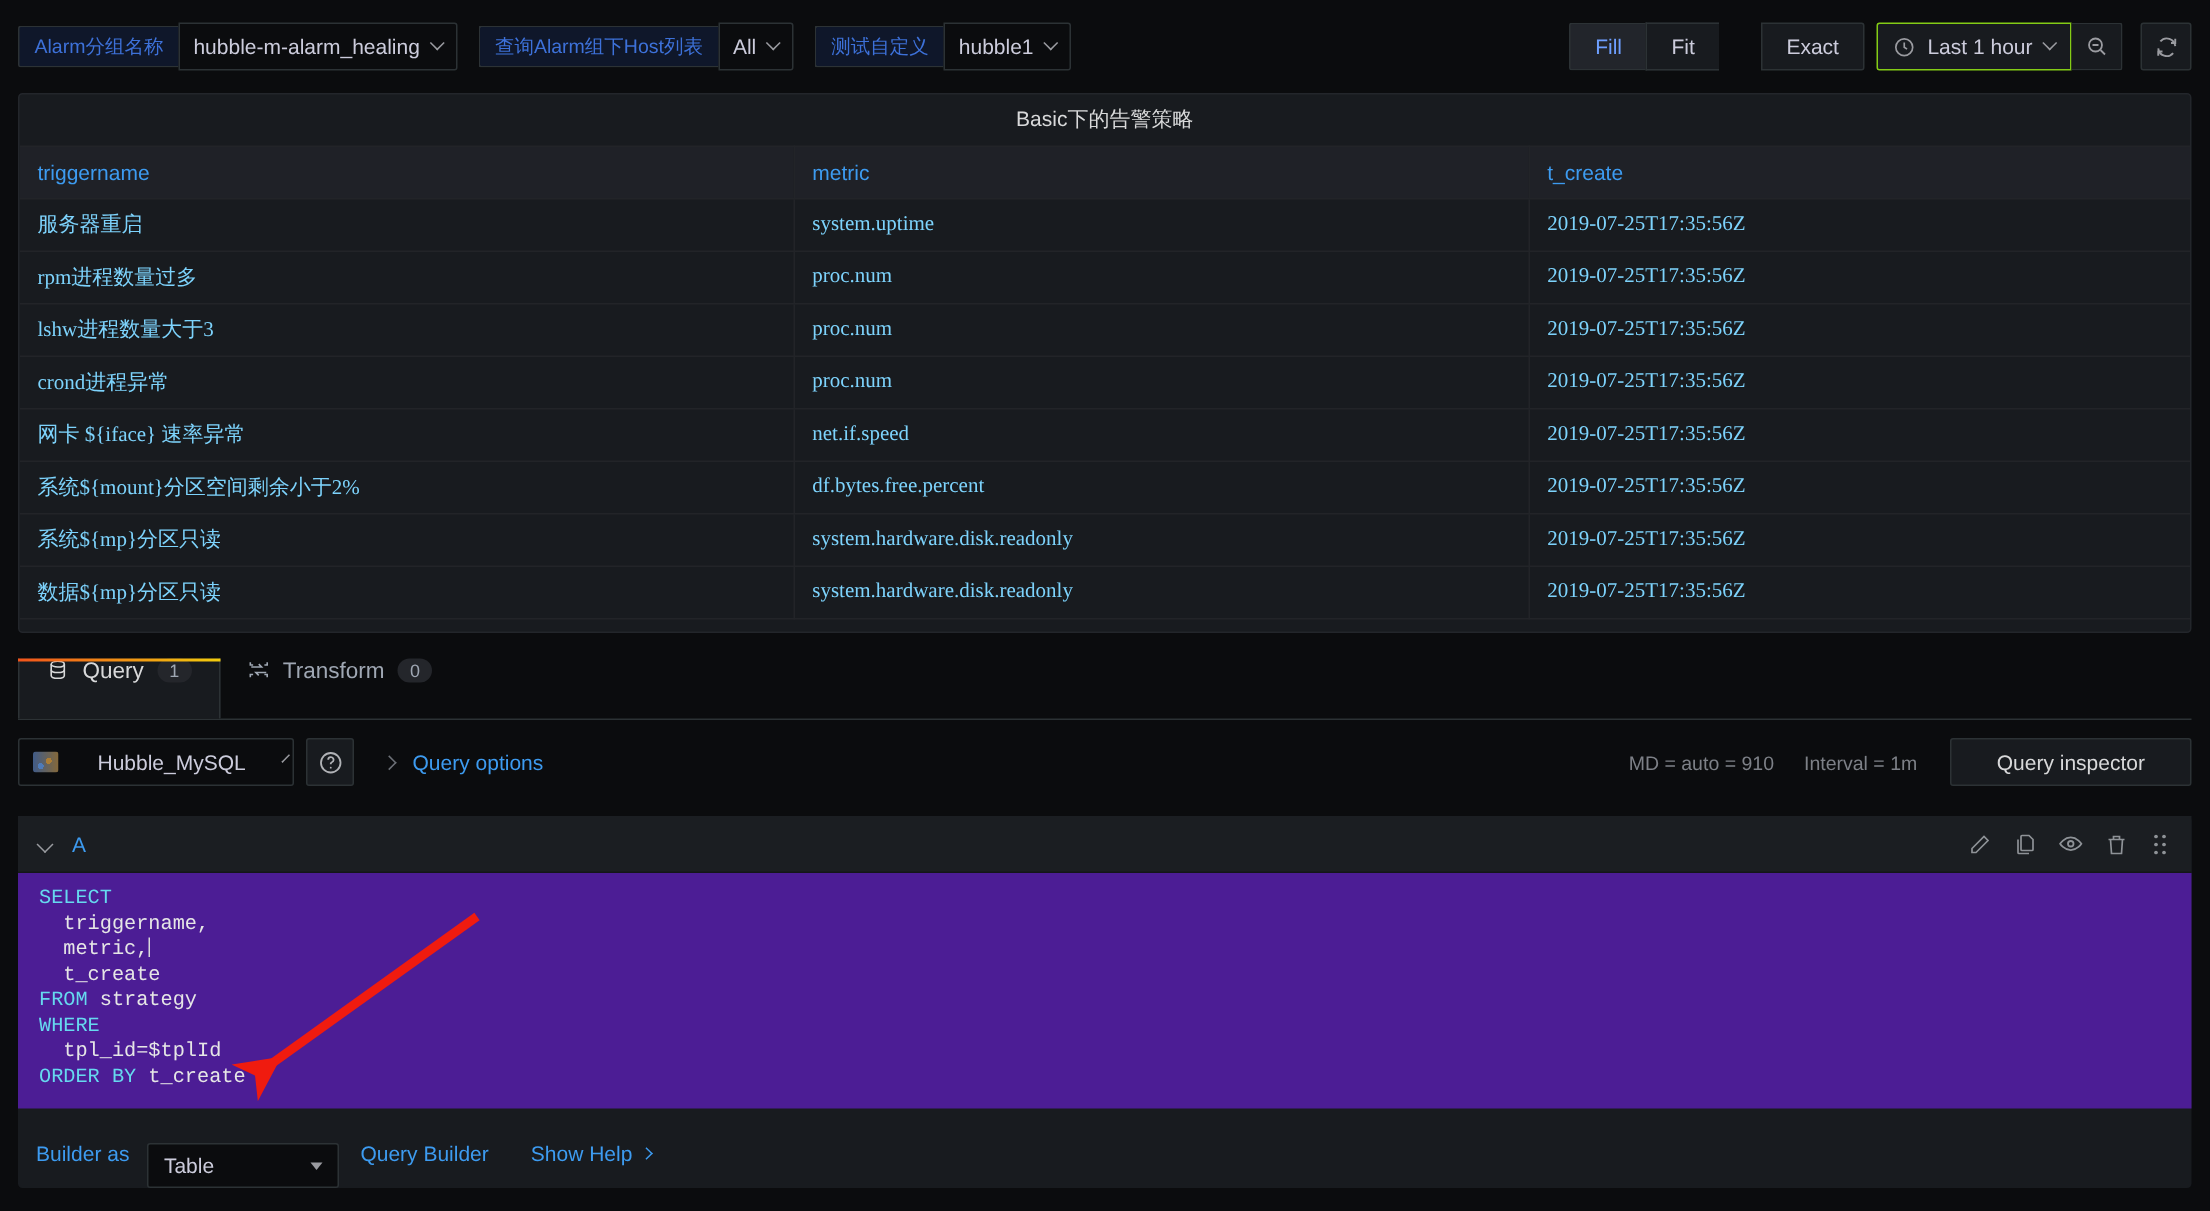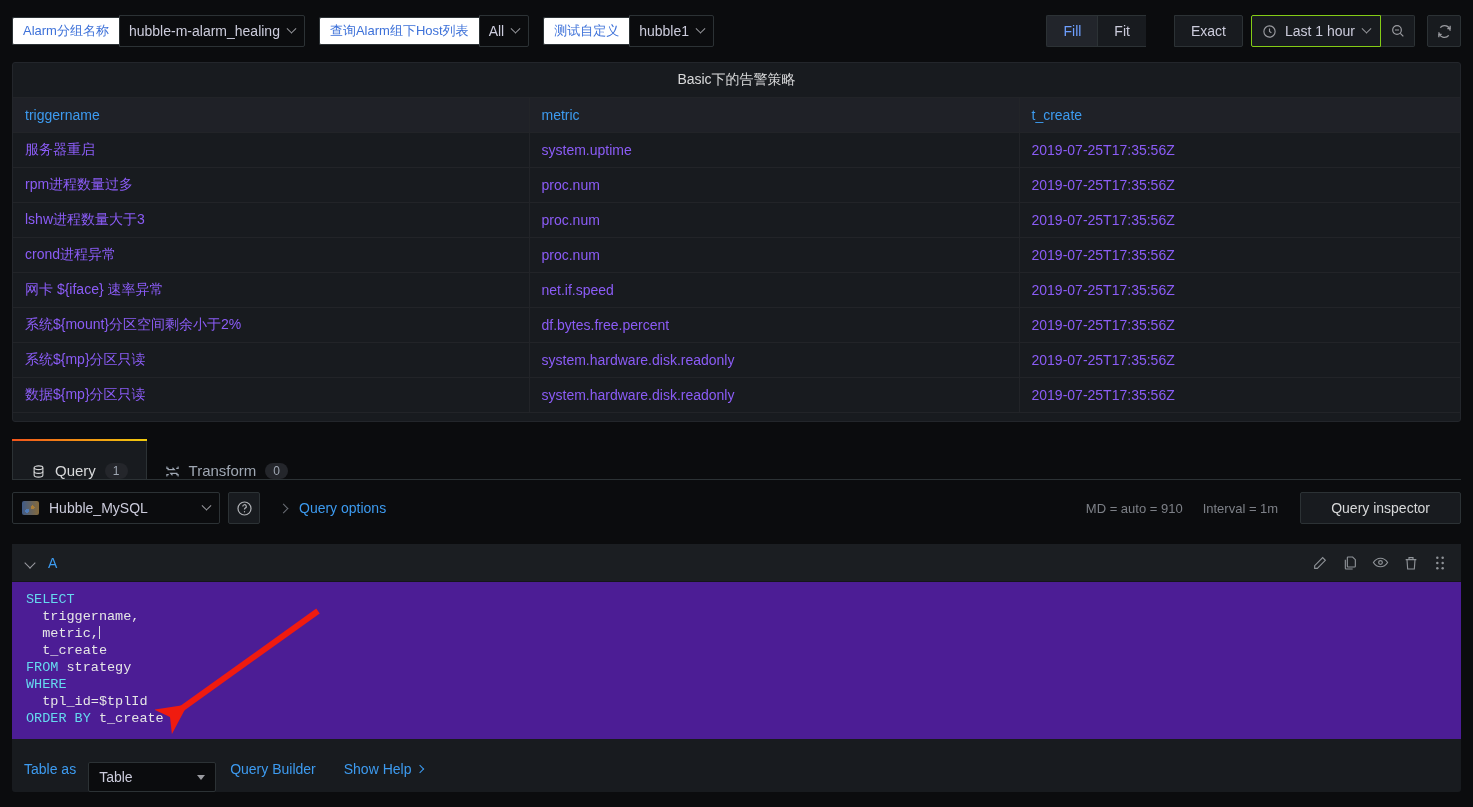--- a/index.html
+++ b/index.html
@@ -20,21 +20,21 @@
     gap: 0;
   }
   .var-group { display: flex; align-items: center; }
   .var-label {
     height: 28px;
     display: flex; align-items: center;
     padding: 0 10px;
     border: 1px solid #2c3235;
     border-right: none;
     border-radius: 2px 0 0 2px;
-    background: #ffffff;
+    background: #0f172a;
     color: #3d71d9;
     font-size: 13px;
     white-space: nowrap;
   }
   .var-value {
     height: 32px;
     display: flex; align-items: center; gap: 8px;
     padding: 0 9px;
     border: 1px solid #2c3235;
     border-radius: 0 2px 2px 0;
@@ -123,36 +123,36 @@
     border-bottom: 1px solid #222428;
     border-right: 1px solid #222428;
     white-space: nowrap;
     overflow: hidden;
   }
   table.data th {
     color: #3d9bf0;
     background: #1f2127;
     border-top: 1px solid #222428;
   }
-  table.data td { color: #8b5cf6; }
+  table.data td { color: #7dd3fc; font-family: Liberation Serif, serif; }
   table.data th:last-child, table.data td:last-child { border-right: none; }
   .col-a { width: 516px; }
   .col-b { width: 490px; }
 
   
   .qsection { margin: 18px 12px 0 12px; }
   .tabs {
     display: flex;
     align-items: flex-end;
     border-bottom: 1px solid #2c3235;
     height: 40px;
   }
   .tab {
     position: relative;
-    display: flex; align-items: flex-end; gap: 9px;
+    display: flex; align-items: flex-start; gap: 9px;
     height: 40px;
     padding: 0 18px;
     font-size: 15px;
     color: #9fa7b3;
     cursor: pointer;
     background: transparent;
   }
   .tab.active {
     color: #d8d9da;
     background: #181b1f;
@@ -173,22 +173,22 @@
     color: #9fa7b3;
   }
   svg.ic { display: block; }
 
   
   .ds-row {
     display: flex; align-items: center; gap: 8px;
     padding: 12px 0 0 0;
   }
   .ds-picker {
-    width: 208px; height: 32px;
-    display: flex; align-items: center; gap: 10px;
+    width: 184px; height: 32px;
+    display: flex; align-items: center; gap: 26px;
     padding: 0 9px;
     background: #0b0c0e;
     border: 1px solid #2c3235;
     border-radius: 2px;
     font-size: 14px; color: #ccccdc;
     cursor: pointer;
   }
   .ds-logo {
     width: 17px; height: 14px; flex: 0 0 17px;
     background:
@@ -507,21 +507,21 @@
     <div class="sql"><span class="kw">SELECT</span>
 <span>  triggername,</span>
 <span>  metric,</span><span class="cursor"></span>
 <span>  t_create</span>
 <span class="kw">FROM</span><span> strategy</span>
 <span class="kw">WHERE</span>
 <span>  tpl_id=$tplId</span>
 <span class="kw">ORDER BY</span><span> t_create</span></div>
 
     <div class="fmt-row">
-      <div class="fmt-label">Table as</div>
+      <div class="fmt-label">Builder as</div>
       <div class="fmt-select">
         <span>Table</span>
         <span class="caret"></span>
       </div>
       <div class="link-btn">
         <span>Query Builder</span>
       </div>
       <div class="link-btn">
         <span>Show Help</span>
         <span class="chevr"></span>

